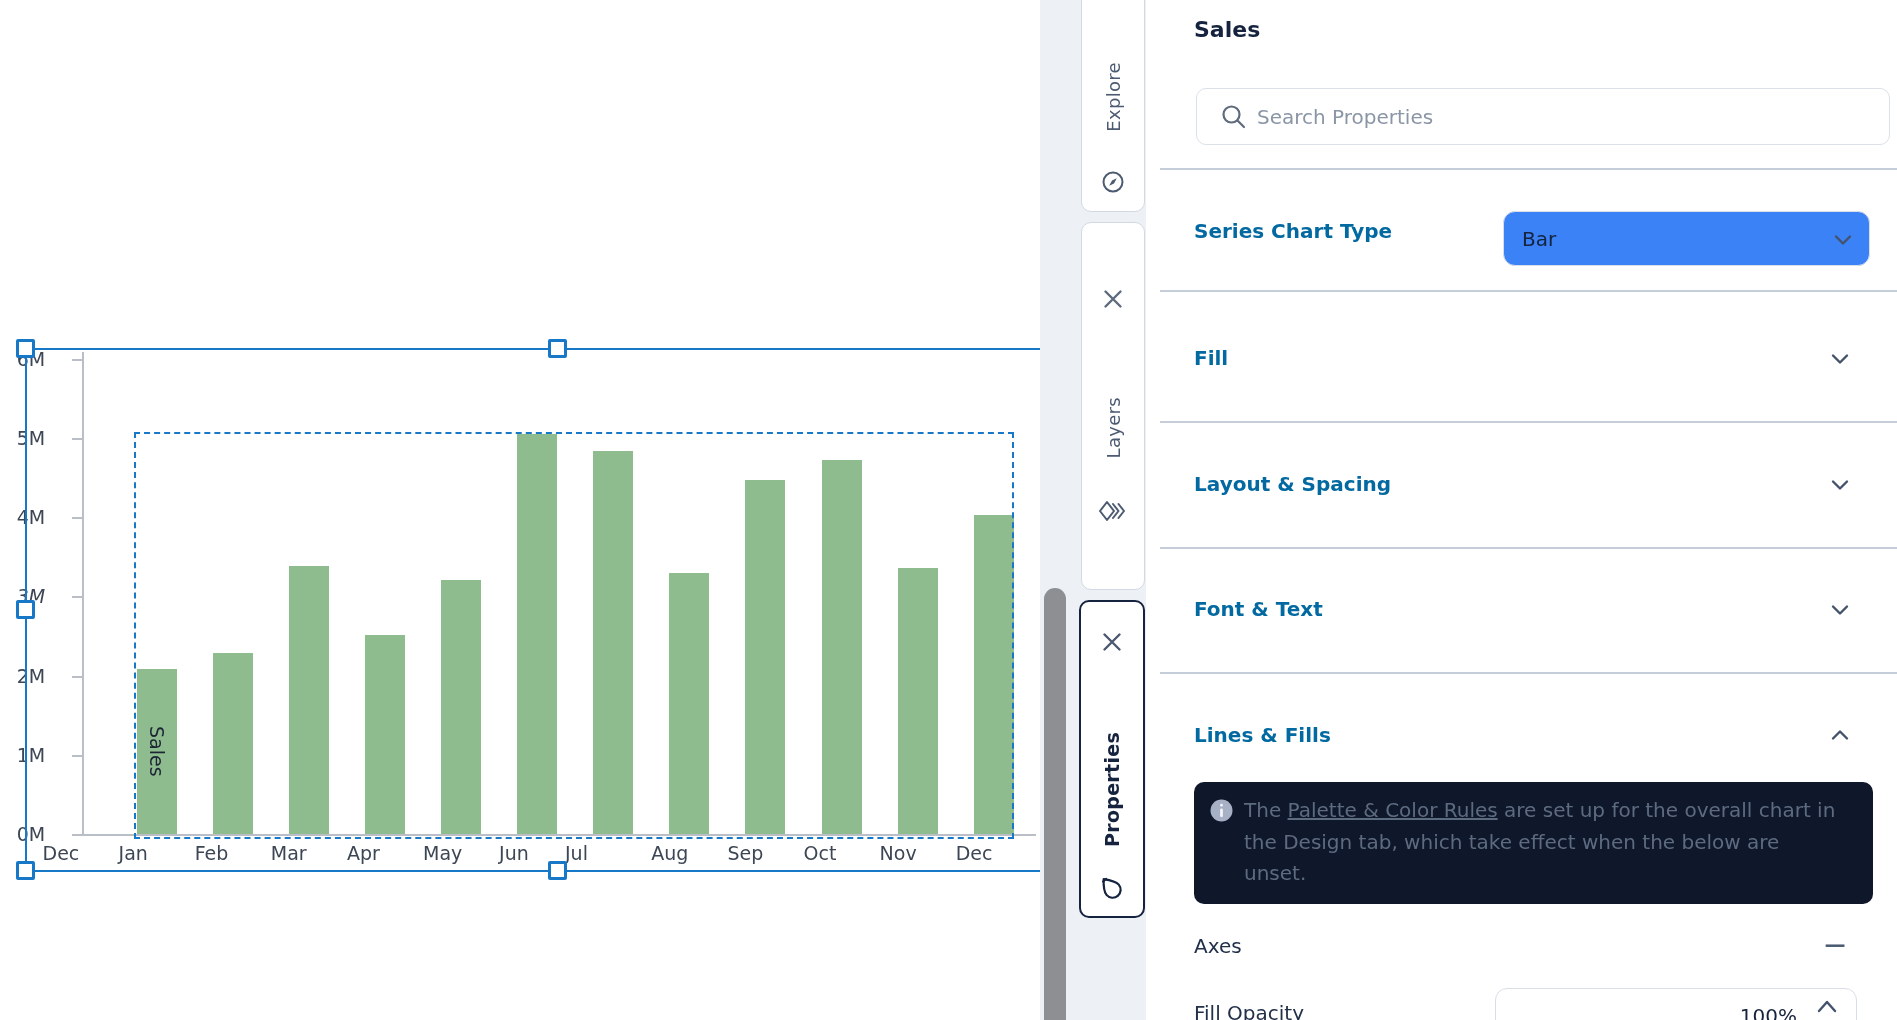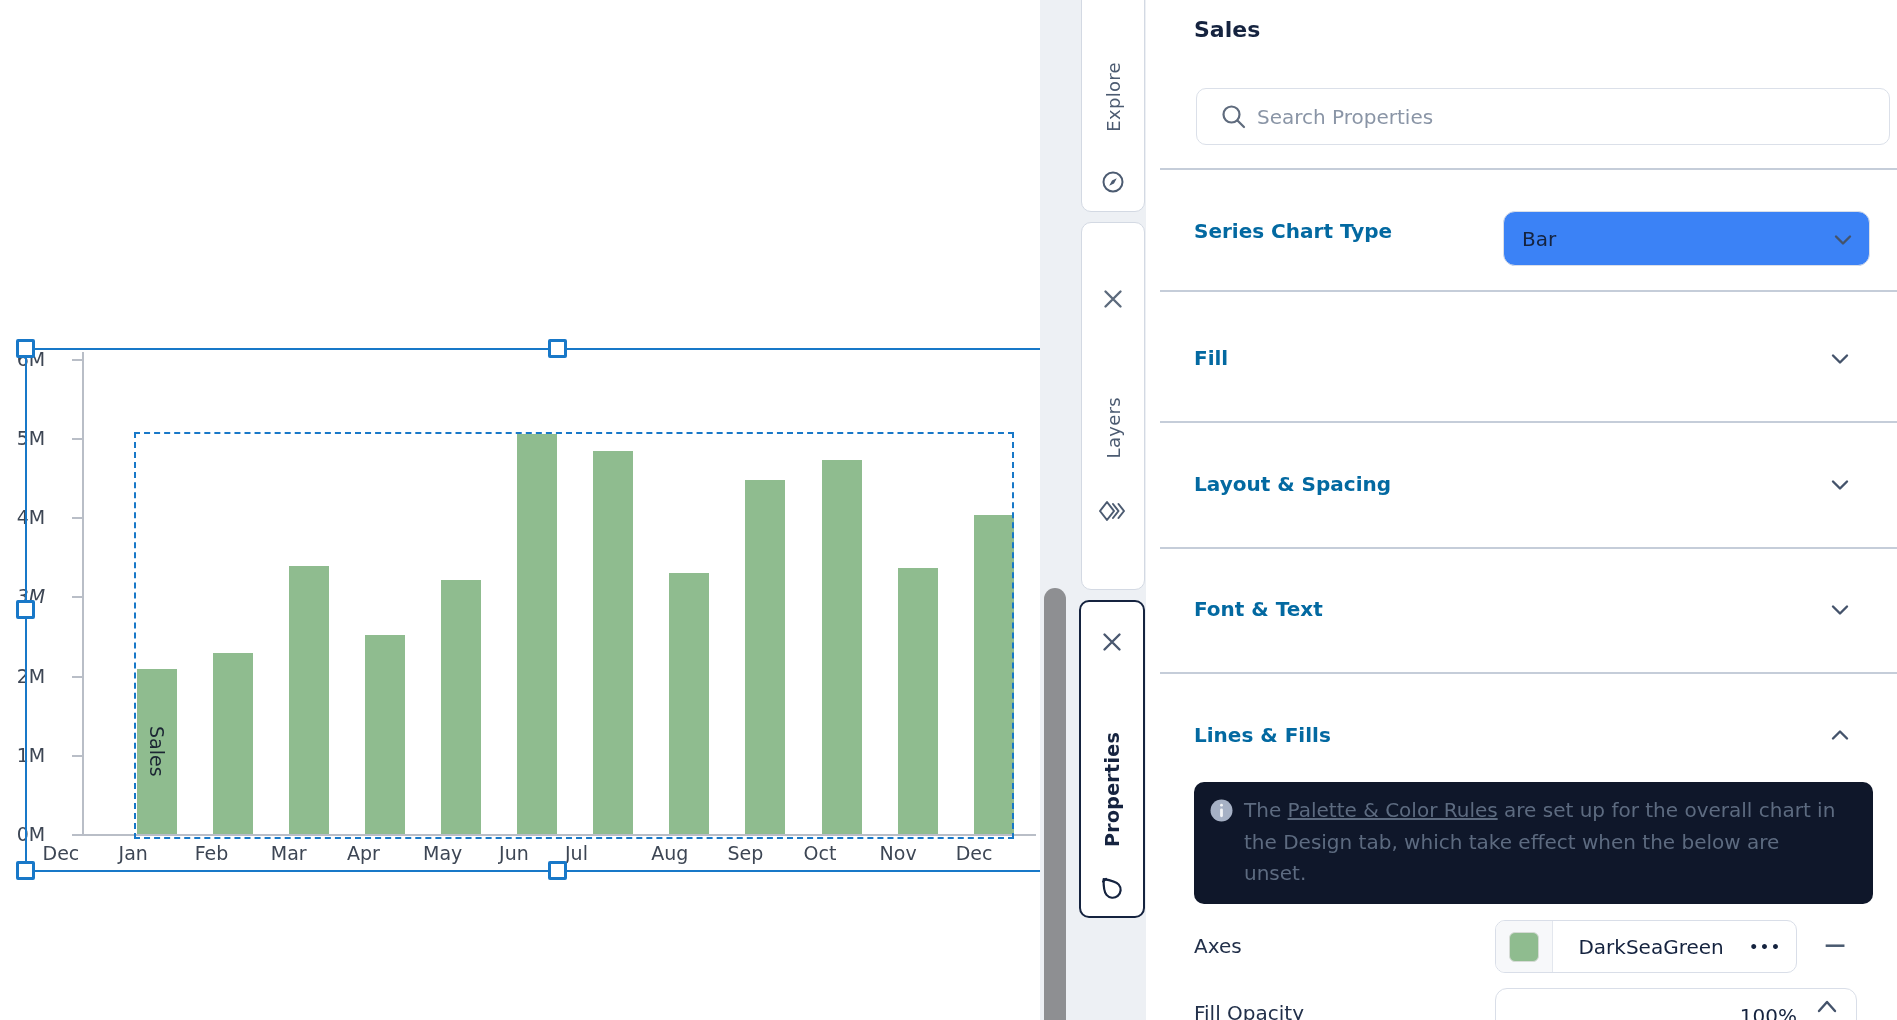--- a/index.html
+++ b/index.html
@@ -233,27 +233,20 @@
           <rect x="10.1" y="4.8" width="2.8" height="2.8" rx="1.4" fill="#f2f4f7"></rect>
           <rect x="10.1" y="9.4" width="2.8" height="8.8" rx="1.4" fill="#f2f4f7"></rect>
         </svg>
     </span>
     <div id="info-text">
       <span>The </span><span class="link">Palette &amp; Color Rules</span><span> are set up for the overall chart in the Design tab, which take effect when the below are unset.</span>
     </div>
   </div>
 
   <div class="field-label" style="top:934px;">Axes</div>
-  <div id="fill-control">
-    <div id="swatch-cell">
-      <div id="fill-swatch" style="background: rgb(143, 188, 143);"></div>
-    </div>
-    <div id="fill-value">DarkSeaGreen</div>
-    <div id="fill-dots">•••</div>
-  </div>
   <div id="fill-remove">−</div>
 
   <div class="field-label" style="top:1001px;">Fill Opacity</div>
   <div id="opacity-box">
     <span id="opacity-value">100%</span>
     <span class="abs" style="right:16px; top:6px;">
       <svg width="26" height="22" viewBox="0 0 26 22">
           <path d="M5 16 L13 7 L21 16" fill="none" stroke="#44536b" stroke-width="2.4" stroke-linecap="round" stroke-linejoin="round"></path>
         </svg>
     </span>

